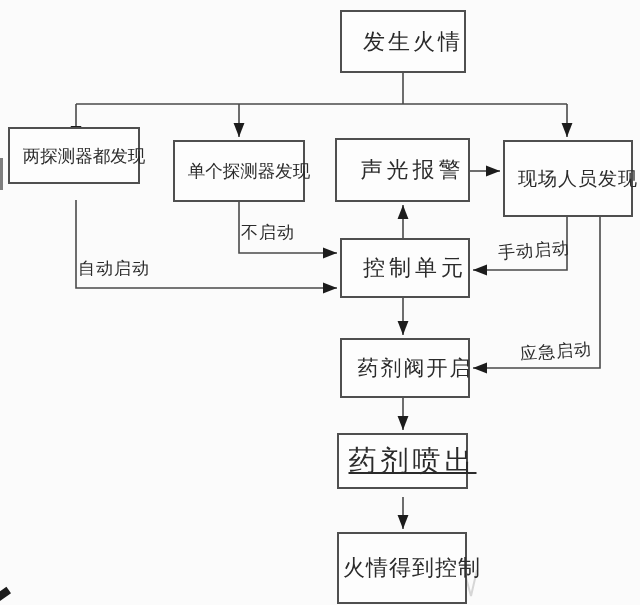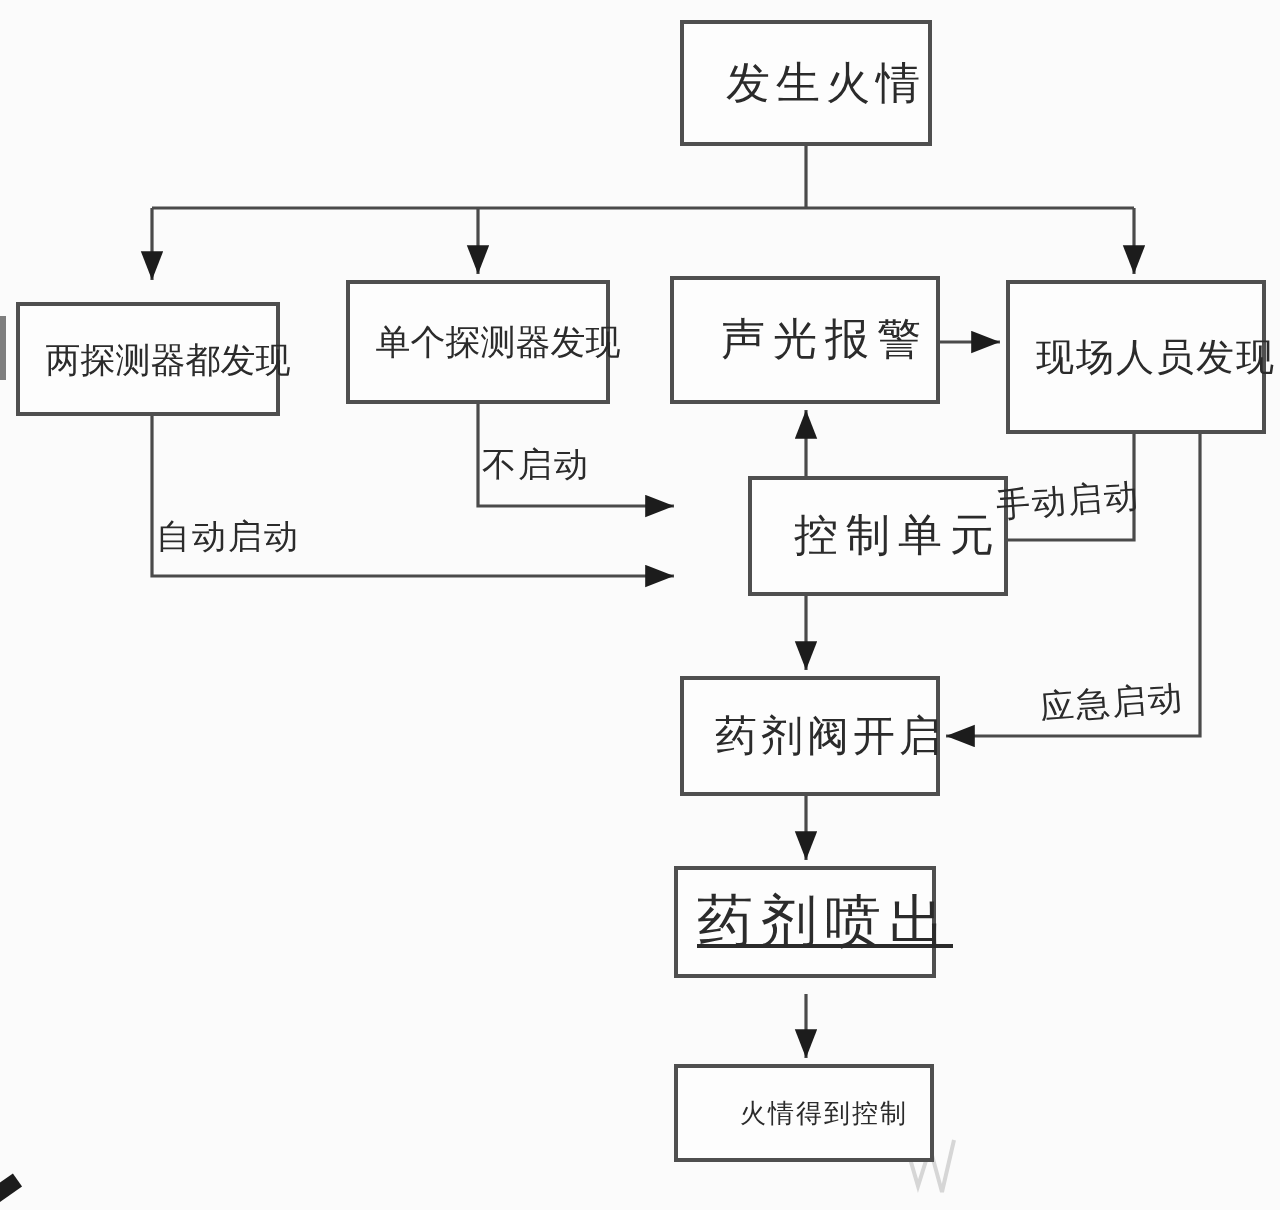--- a/index.html
+++ b/index.html
@@ -64,35 +64,35 @@
       <polyline points="403,298 403,335" marker-end="url(#arrow)"></polyline>
       <polyline points="403,398 403,430" marker-end="url(#arrow)"></polyline>
       <polyline points="403,497 403,529" marker-end="url(#arrow)"></polyline>
     </g>
 
     <path d="M452,569 L459,593 L465,574 L471,596 L477,570" stroke="#d6d6d6" stroke-width="2" fill="none"></path>
   </svg>
 
   <div class="node" style="left:340px;top:10px;width:126px;height:63px;font-size:22px;letter-spacing:3px;">发生火情</div>
 
-  <div class="node" style="left:8px;top:151px;width:132px;height:57px;font-size:17.5px;">两探测器都发现</div>
+  <div class="node" style="left:8px;top:127px;width:132px;height:57px;font-size:17.5px;">两探测器都发现</div>
 
   <div class="node" style="left:335px;top:138px;width:135px;height:64px;font-size:22px;letter-spacing:4px;">声光报警</div>
 
   <div class="node" style="left:173px;top:140px;width:132px;height:62px;font-size:17.5px;">单个探测器发现</div>
 
   <div class="node" style="left:503px;top:140px;width:130px;height:77px;font-size:19px;letter-spacing:1px;">现场人员发现</div>
 
-  <div class="node" style="left:340px;top:238px;width:130px;height:60px;font-size:22px;letter-spacing:4px;margin-left:34px;">控制单元</div>
+  <div class="node" style="left:340px;top:238px;width:130px;height:60px;font-size:22px;letter-spacing:4px;">控制单元</div>
 
   <div class="node" style="left:340px;top:338px;width:130px;height:60px;font-size:21px;letter-spacing:2px;">药剂阀开启</div>
 
   <div class="node" style="left:337px;top:433px;width:131px;height:56px;font-size:28px;letter-spacing:4px;text-decoration:underline;">药剂喷出</div>
 
-  <div class="node" style="left:337px;top:532px;width:130px;height:49px;font-size:13px;letter-spacing:1px;">火情得到控制</div>
+  <div class="node" style="left:337px;top:532px;width:130px;height:72px;font-size:22px;letter-spacing:1px;">火情得到控制</div>
 
   <div class="edge-label" style="left:78px;top:257px;">自动启动</div>
 
   <div class="edge-label" style="left:241px;top:221px;">不启动</div>
 
   <div class="edge-label" style="left:498px;top:239px;transform:rotate(-4deg);">手动启动</div>
 
   <div class="edge-label" style="left:520px;top:340px;transform:rotate(-4deg);">应急启动</div>
 
   <div class="artifact" style="left:0;top:158px;width:3px;height:32px;background:#3a3a3a;opacity:.65;"></div>

